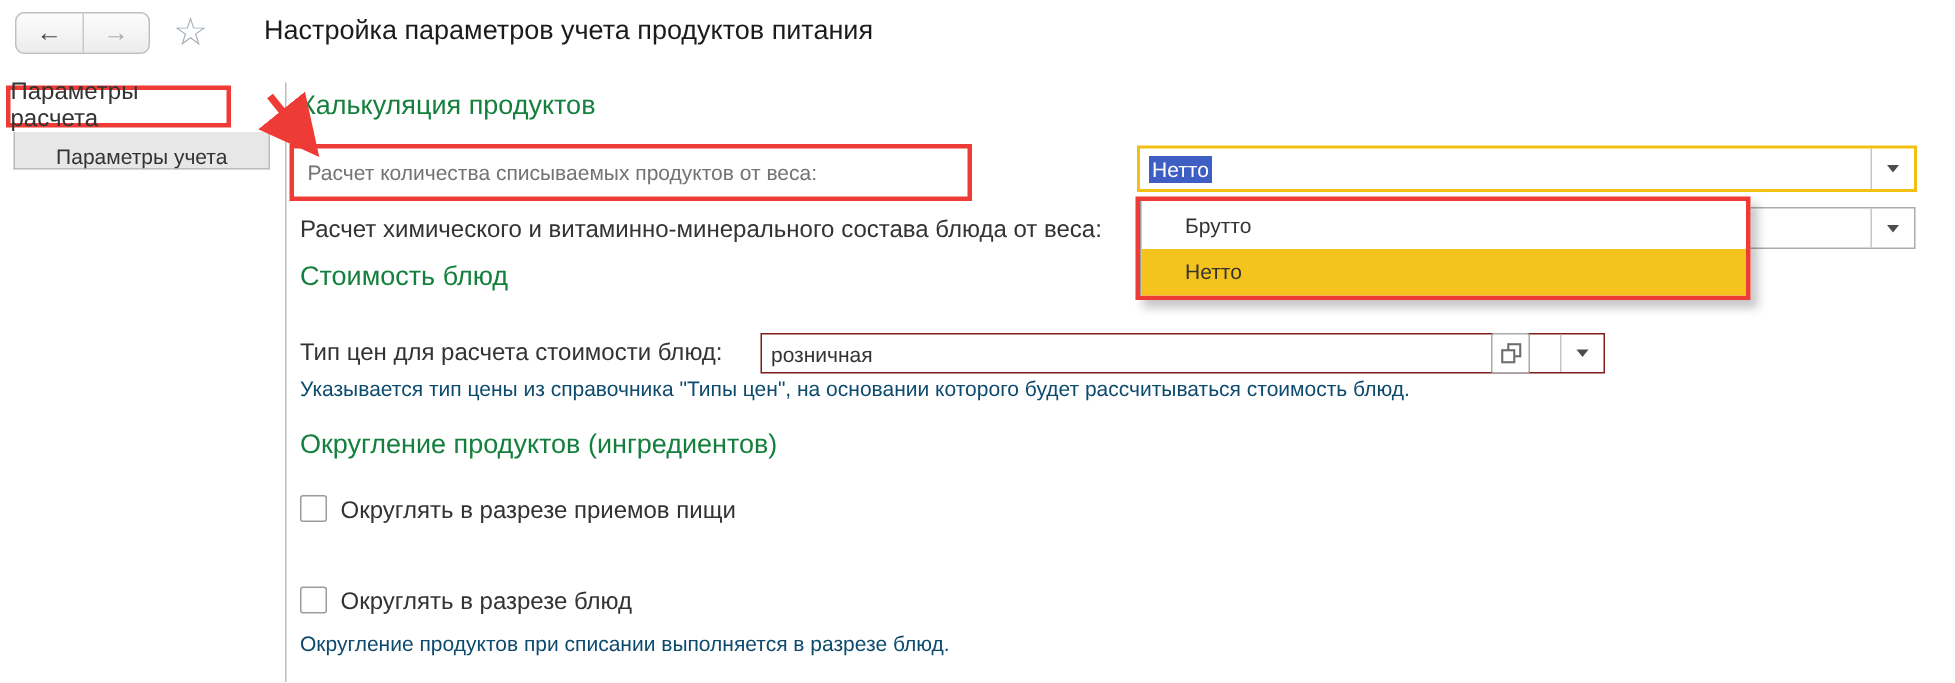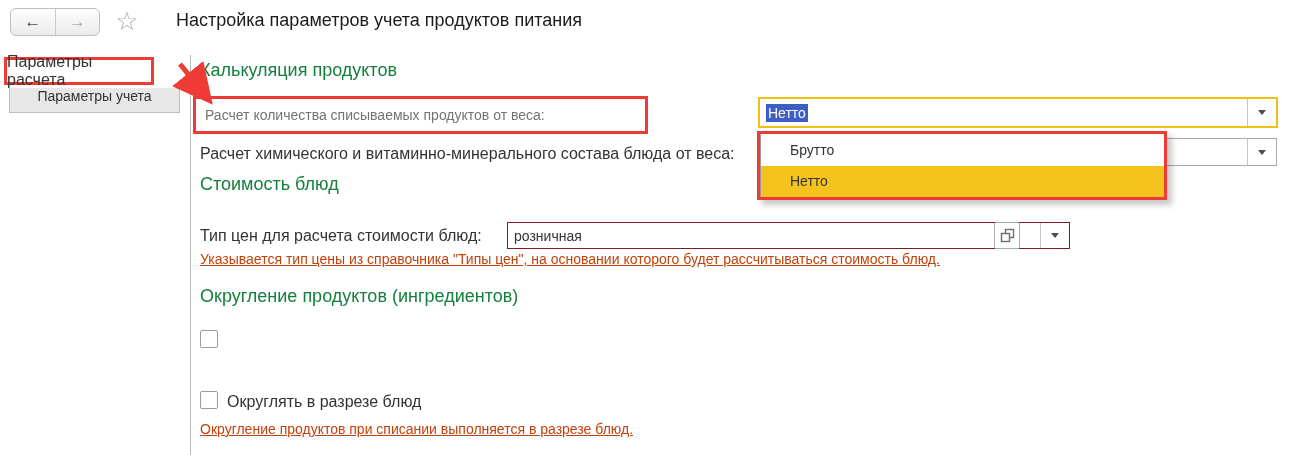--- a/index.html
+++ b/index.html
@@ -33,34 +33,34 @@
   .v-sep { position:absolute; left:190px; top:55px; width:1px; height:400px; background:#bdbdbd; }
   .tab-active {
     position:absolute; left:4px; top:57px; width:150px; height:28px;
     background:#fff; border:3px solid #ee3b35;
     display:flex; align-items:center; justify-content:flex-end;
     font-size:16px; color:#333; cursor:pointer; z-index:4;
   }
   .tab-inactive {
     position:absolute; left:9px; top:88px; width:171px; height:25px;
     background:#e7e7e7; border:1px solid #bdbdbd; border-top:none;
-    display:flex; align-items:flex-start; justify-content:center;
+    display:flex; align-items:flex-end; justify-content:center;
     font-size:14px; color:#333; cursor:pointer;
   }
   
   .anno-arrow { position:absolute; left:172px; top:60px; z-index:6; pointer-events:none; }
   .label-box {
     position:absolute; left:193px; top:96px; width:455px; height:38px;
     border:3px solid #ee3b35; display:flex; align-items:center; padding-left:9px;
     font-size:14px; color:#737373; background:#fff; z-index:3;
   }
   
   .section-h { position:absolute; font-size:18px; color:#15803d; white-space:nowrap; }
   .field-label { position:absolute; font-size:16px; color:#333; white-space:nowrap; }
-  .hint { position:absolute; font-size:14px; color:#c2410c; white-space:nowrap;text-decoration:underline; }
+  .hint { position:absolute; font-size:14px; color:#0c4a6e; white-space:nowrap; }
   
   .combo { position:absolute; background:#fff; display:flex; }
   .combo-text { flex:1; display:flex; align-items:center; padding-left:6px; font-size:14px; color:#333; overflow:hidden; }
   .combo-btn {
     width:29px; border-left:1px solid #c6c6c6; display:flex;
     align-items:center; justify-content:center; cursor:pointer;
   }
   .tri { width:0; height:0; border-left:4px solid transparent; border-right:4px solid transparent; border-top:5px solid #4c4c4c; }
   .combo-focused { left:758px; top:97px; width:520px; height:31px; border:2px solid #f2bf13; z-index:2; }
   .combo-second  { left:758px; top:138px; width:519px; height:28px; border:1px solid #ababab; z-index:1; }
@@ -164,18 +164,19 @@
       <rect x="5.5" y="1.5" width="8" height="8" fill="#fff" stroke="#6e6e6e" stroke-width="1.4"></rect>
       <rect x="1.5" y="5.5" width="8" height="8" fill="#fff" stroke="#6e6e6e" stroke-width="1.4"></rect>
     </svg>
   </div>
 
   <div class="hint" style="left:200px; top:251px;">Указывается тип цены из справочника "Типы цен", на основании которого будет рассчитываться стоимость блюд.</div>
 
   <div class="section-h" style="left:200px; top:286px;">Округление продуктов (ингредиентов)</div>
 
   <div class="chk" style="left:200px; top:330px;"></div>
+  <div class="field-label" style="left:227px; top:332px;">Округлять в разрезе приемов пищи</div>
 
   <div class="chk" style="left:200px; top:391px;"></div>
   <div class="field-label" style="left:227px; top:393px;">Округлять в разрезе блюд</div>
   <div class="hint" style="left:200px; top:421px;">Округление продуктов при списании выполняется в разрезе блюд.</div>
 
 </div>
 
 </body></html>

